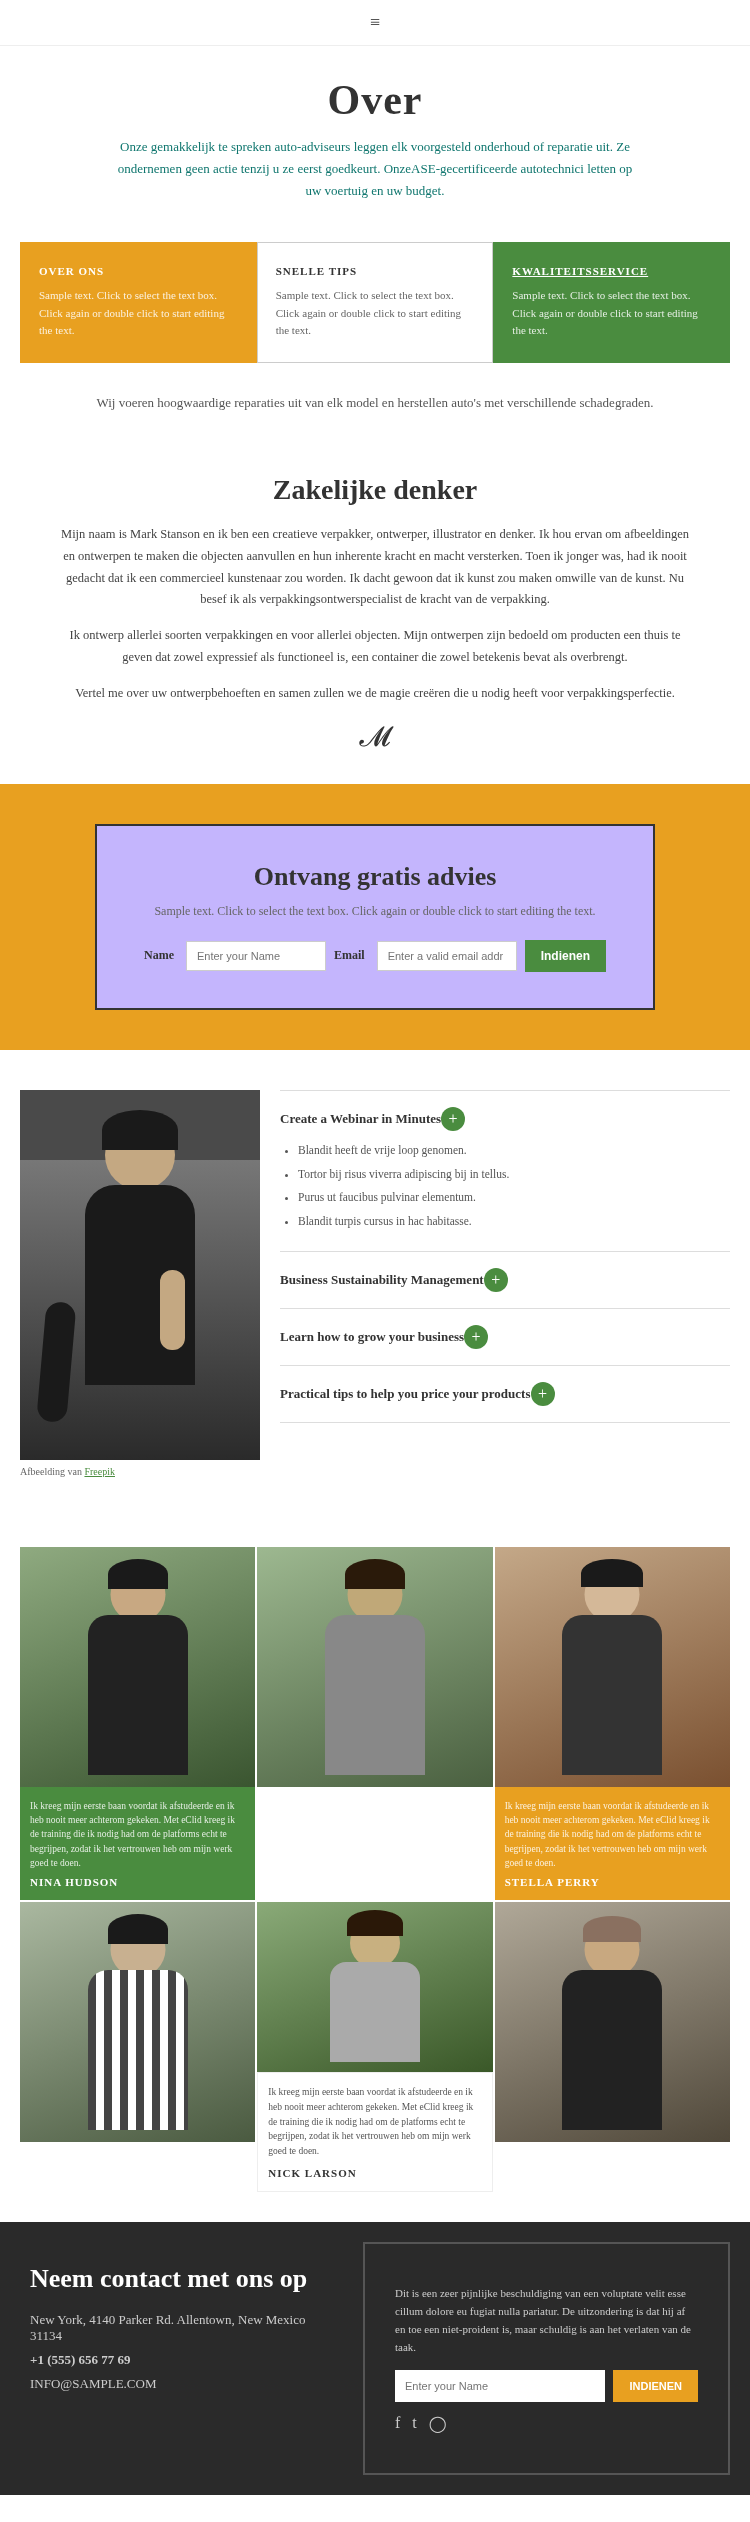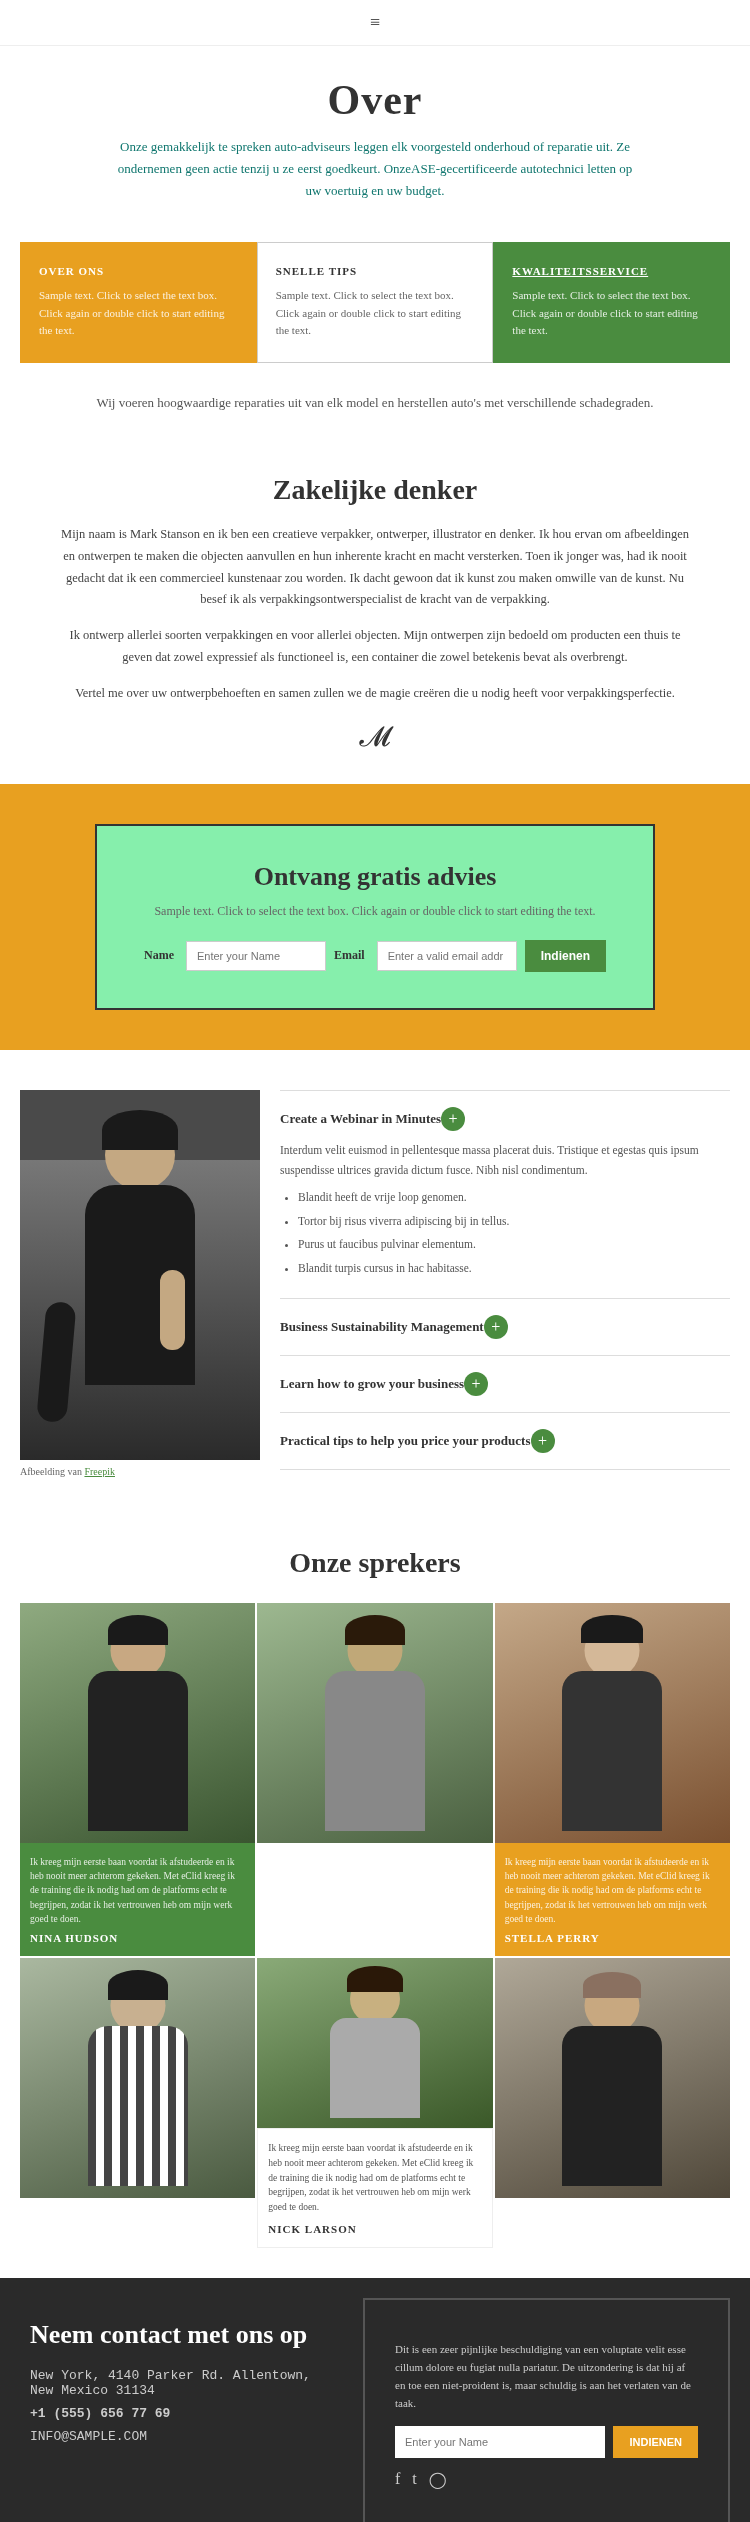--- a/index.html
+++ b/index.html
@@ -32,21 +32,21 @@
     .caption { text-align: center; font-size: 13px; color: #555; margin: 10px 20px 30px; line-height: 1.6; }
 
     
     .section-zakelijke { padding: 30px 60px; }
     .section-zakelijke h2 { text-align: center; font-size: 28px; font-weight: 800; margin-bottom: 18px; }
     .section-zakelijke p { font-size: 12.5px; line-height: 1.75; color: #444; margin-bottom: 14px; text-align: center; }
     .signature { text-align: center; margin-top: 16px; font-family: cursive; font-size: 28px; color: #333; }
 
     
     .advies-section { background: #e8a020; padding: 40px 30px; }
-    .advies-box { background: #86efac; border: 2px solid #333; padding: 36px 40px; max-width: 560px; margin: 0 auto; text-align: center; }
+    .advies-box { background: #c4b5fd; border: 2px solid #333; padding: 36px 40px; max-width: 560px; margin: 0 auto; text-align: center; }
     .advies-box h2 { font-size: 26px; font-weight: 800; margin-bottom: 10px; }
     .advies-box p { font-size: 12px; color: #666; margin-bottom: 20px; line-height: 1.5; }
     .advies-form { display: flex; gap: 8px; align-items: center; justify-content: center; flex-wrap: wrap; }
     .advies-form label { font-size: 12px; font-weight: 600; margin-right: 4px; }
     .advies-form input { border: 1px solid #ccc; padding: 8px 10px; font-size: 11px; width: 140px; }
     .advies-form button { background: #4a8c3f; color: #fff; border: none; padding: 9px 16px; font-size: 12px; font-weight: 700; cursor: pointer; }
 
     
     .webinar-section { display: flex; gap: 0; margin: 40px 20px; }
     .webinar-content { flex: 1; padding: 0 0 0 20px; }
@@ -60,21 +60,21 @@
     .webinar-first { border-top: 1px solid #ddd; }
 
     
     .sprekers-section { padding: 30px 20px; }
     .sprekers-section h2 { text-align: center; font-size: 28px; font-weight: 800; margin-bottom: 24px; }
 
     
     .contact-section { background: #2a2a2a; color: #fff; display: flex; }
     .contact-left { flex: 1; padding: 40px 30px; }
     .contact-left h2 { font-size: 26px; font-weight: 800; margin-bottom: 16px; line-height: 1.3; }
-    .contact-left p { font-size: 13px; color: #ccc; margin-bottom: 8px; font-family: Liberation Mono, monospace; }
+    .contact-left p { font-size: 13px; color: #ccc; margin-bottom: 8px; }
     .contact-phone { color: #e8a020; font-weight: 700; font-size: 13px; }
     .contact-email { color: #ccc; font-size: 12px; text-transform: uppercase; }
     .contact-right { flex: 1; padding: 40px 30px; border: 2px solid #555; margin: 20px 20px 20px 0; }
     .contact-right h2 { font-size: 22px; font-weight: 800; margin-bottom: 10px; }
     .contact-right p { font-size: 11px; color: #ccc; line-height: 1.65; margin-bottom: 14px; }
     .contact-form { display: flex; flex-direction: column; gap: 8px; }
     .contact-form input { padding: 9px 10px; font-size: 11px; border: none; background: #fff; color: #333; }
     .contact-form-row { display: flex; gap: 8px; }
     .contact-form button { background: #e8a020; color: #fff; border: none; padding: 10px 18px; font-weight: 700; font-size: 12px; cursor: pointer; align-self: flex-end; }
     .social-icons { display: flex; gap: 12px; margin-top: 12px; }
@@ -148,21 +148,20 @@
   </div>
 
   <div class="webinar-content">
 
     <div class="webinar-item webinar-first">
       <div class="webinar-item-header">
         <span class="webinar-item-title">Create a Webinar in Minutes</span>
         <div class="webinar-item-icon">+</div>
       </div>
       <div class="webinar-item-body">
-        <p>Interdum velit euismod in pellentesque massa placerat duis. Tristique et egestas quis ipsum suspendisse ultrices gravida dictum fusce. Nibh nisl condimentum.</p>
         <ul>
           <li>Blandit heeft de vrije loop genomen.</li>
           <li>Tortor bij risus viverra adipiscing bij in tellus.</li>
           <li>Purus ut faucibus pulvinar elementum.</li>
           <li>Blandit turpis cursus in hac habitasse.</li>
         </ul>
       </div>
     </div>
 
     <div class="webinar-item">
@@ -182,21 +181,20 @@
     <div class="webinar-item">
       <div class="webinar-item-header">
         <span class="webinar-item-title">Practical tips to help you price your products</span>
         <div class="webinar-item-icon">+</div>
       </div>
     </div>
   </div>
 </div>
 
 <div class="sprekers-section">
-  <h2>Onze sprekers</h2>
 
   <div style="display:grid; grid-template-columns:1fr 1fr 1fr; gap:2px;">
 
     <div style="position:relative; overflow:hidden;">
       <div style="width:100%; height:240px; background:linear-gradient(160deg,#8faa80 0%,#3a5530 100%); position:relative;">
         <div style="position:absolute; top:20px; left:50%; transform:translateX(-50%); width:55px; height:55px; background:#c8a882; border-radius:50%;"></div>
         <div style="position:absolute; top:12px; left:50%; transform:translateX(-50%); width:60px; height:30px; background:#1a1a1a; border-radius:50% 50% 0 0;"></div>
         <div style="position:absolute; top:68px; left:50%; transform:translateX(-50%); width:100px; height:160px; background:#222; border-radius:20px 20px 0 0;"></div>
       </div>
       <div style="background:#4a8c3f; padding:12px 10px;">

